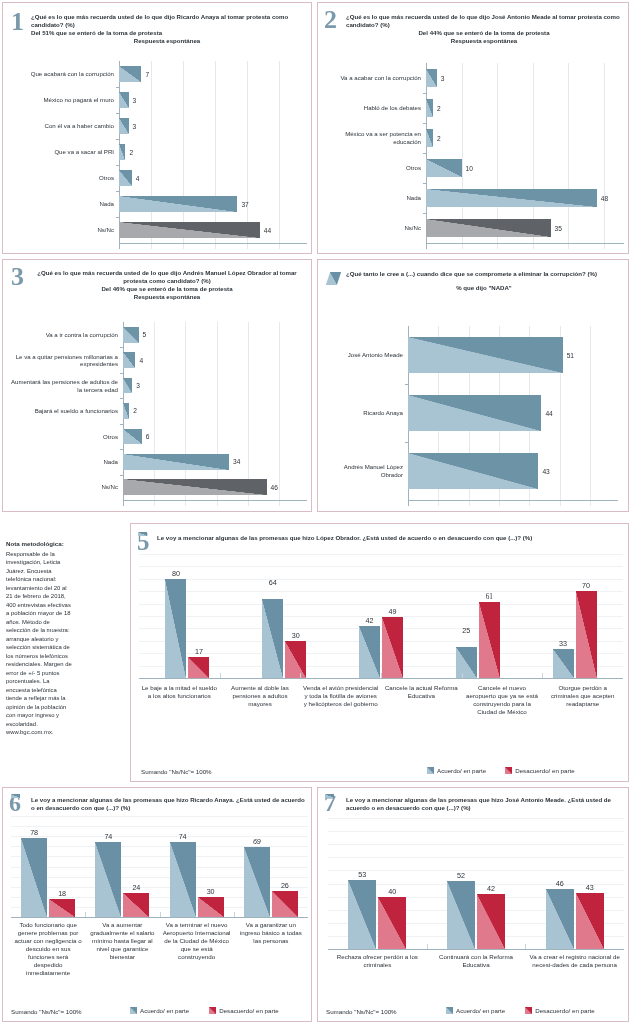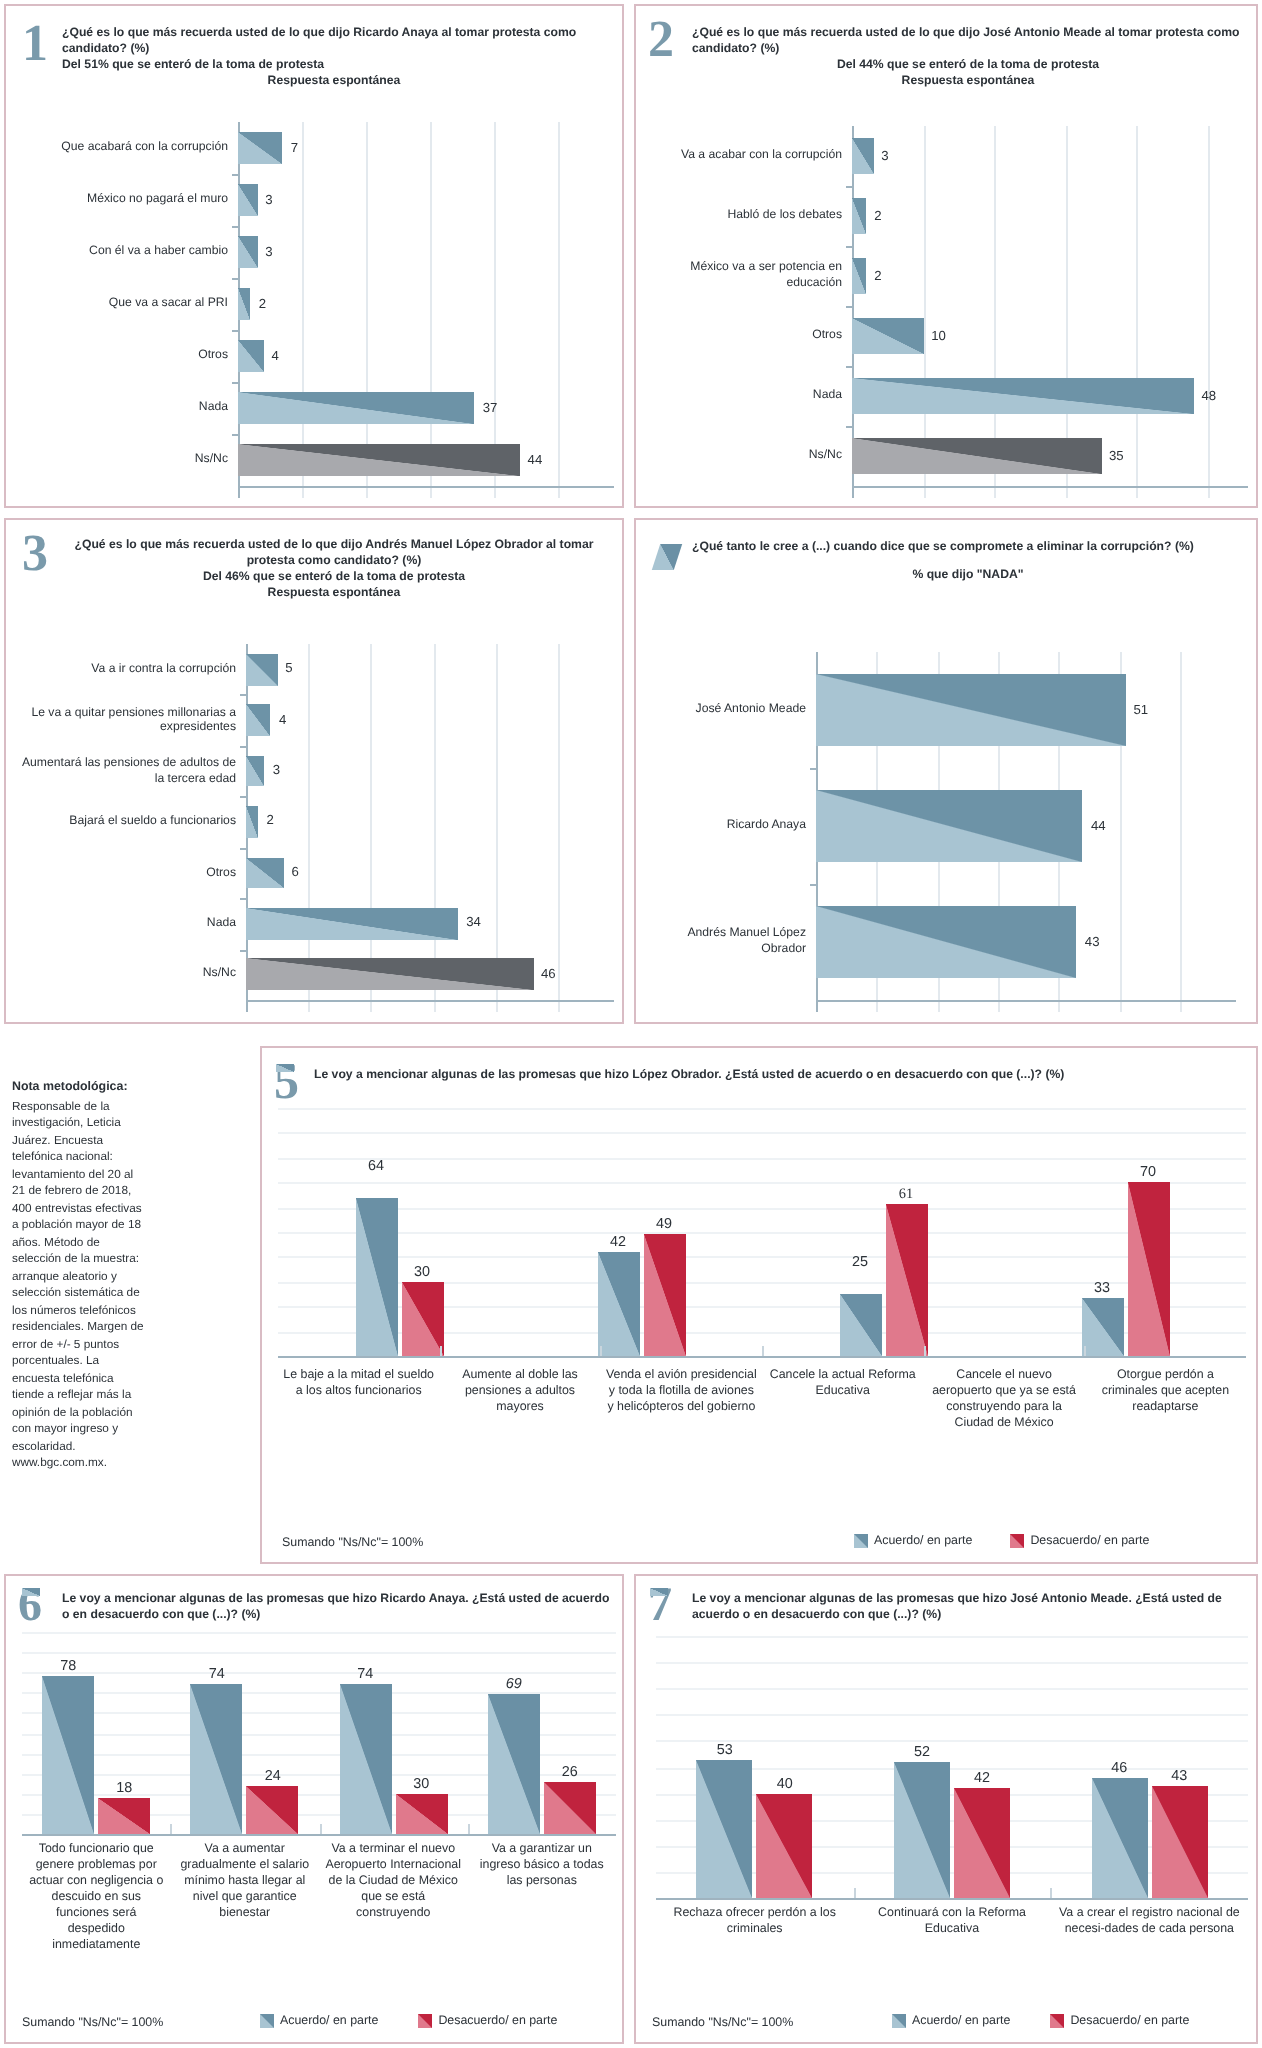--- a/index.html
+++ b/index.html
@@ -373,20 +373,30 @@
         <div class="hgrid" style="top: 74.4px;"></div>
         <div class="hgrid" style="top: 62px;"></div>
         <div class="hgrid" style="top: 49.6px;"></div>
         <div class="hgrid" style="top: 37.2px;"></div>
         <div class="hgrid" style="top: 24.8px;"></div>
         <div class="hgrid" style="top: 12.4px;"></div>
         <div class="hgrid" style="top: 0px;"></div>
         <div class="axisX" style="top: 124px; background: rgb(159, 179, 191);"></div>
         <div class="vgroups" style="height: 124px;">
           <div class="vgroup">
+            <div style="position: relative; width: 21px; height: 99.2px;">
+              <div class="vbar acu" style="width: 100%; height: 100%;"></div>
+              <div class="vlabelnum" style="bottom: 100%; margin-bottom: 1px;">80</div>
+            </div>
+            <div style="position: relative; width: 21px; height: 21.08px;">
+              <div class="vbar des" style="width: 100%; height: 100%;"></div>
+              <div class="vlabelnum" style="bottom: 100%; margin-bottom: 1px;">17</div>
+            </div>
+          </div>
+          <div class="vgroup">
             <div style="position: relative; width: 21px; height: 79.36px;">
               <div class="vbar acu" style="width: 100%; height: 100%;"></div>
               <div class="vlabelnum" style="bottom: 100%; margin-bottom: 12px;">64</div>
             </div>
             <div style="position: relative; width: 21px; height: 37.2px;">
               <div class="vbar des" style="width: 100%; height: 100%;"></div>
               <div class="vlabelnum" style="bottom: 100%; margin-bottom: 1px;">30</div>
             </div>
           </div>
           <div class="vgroup">

